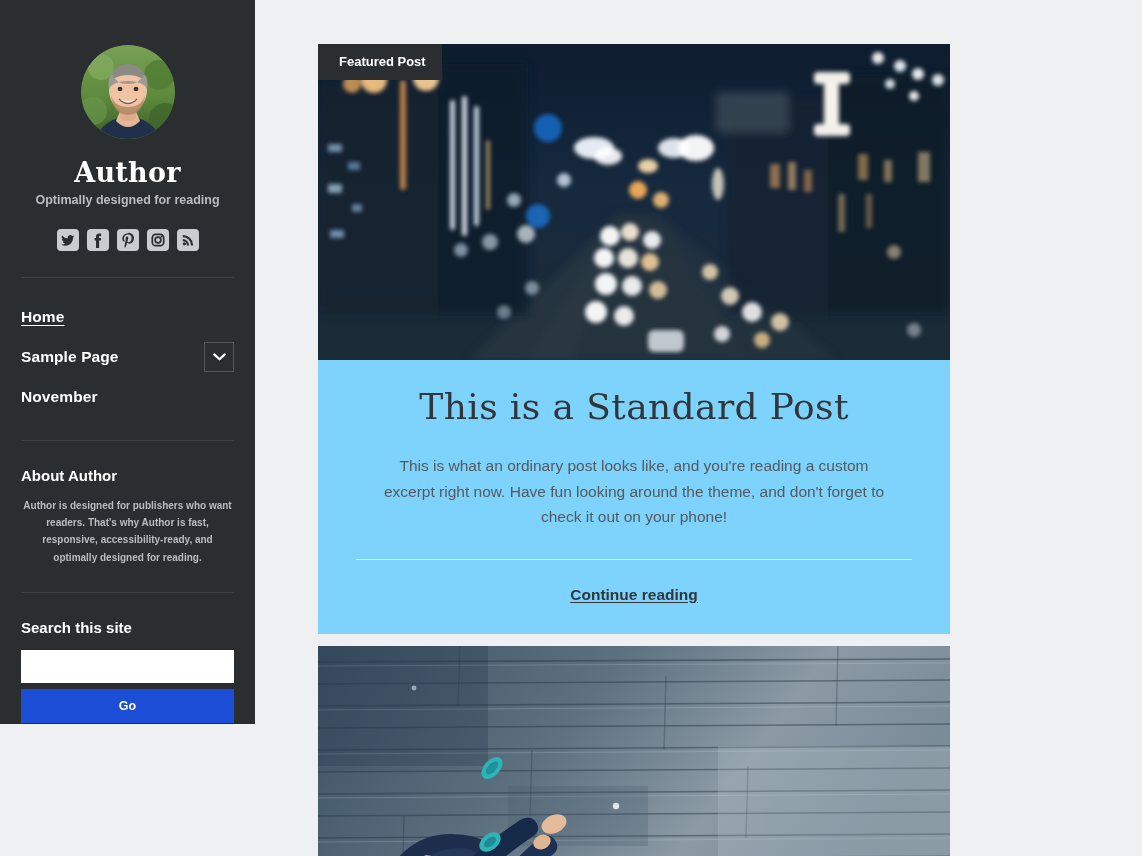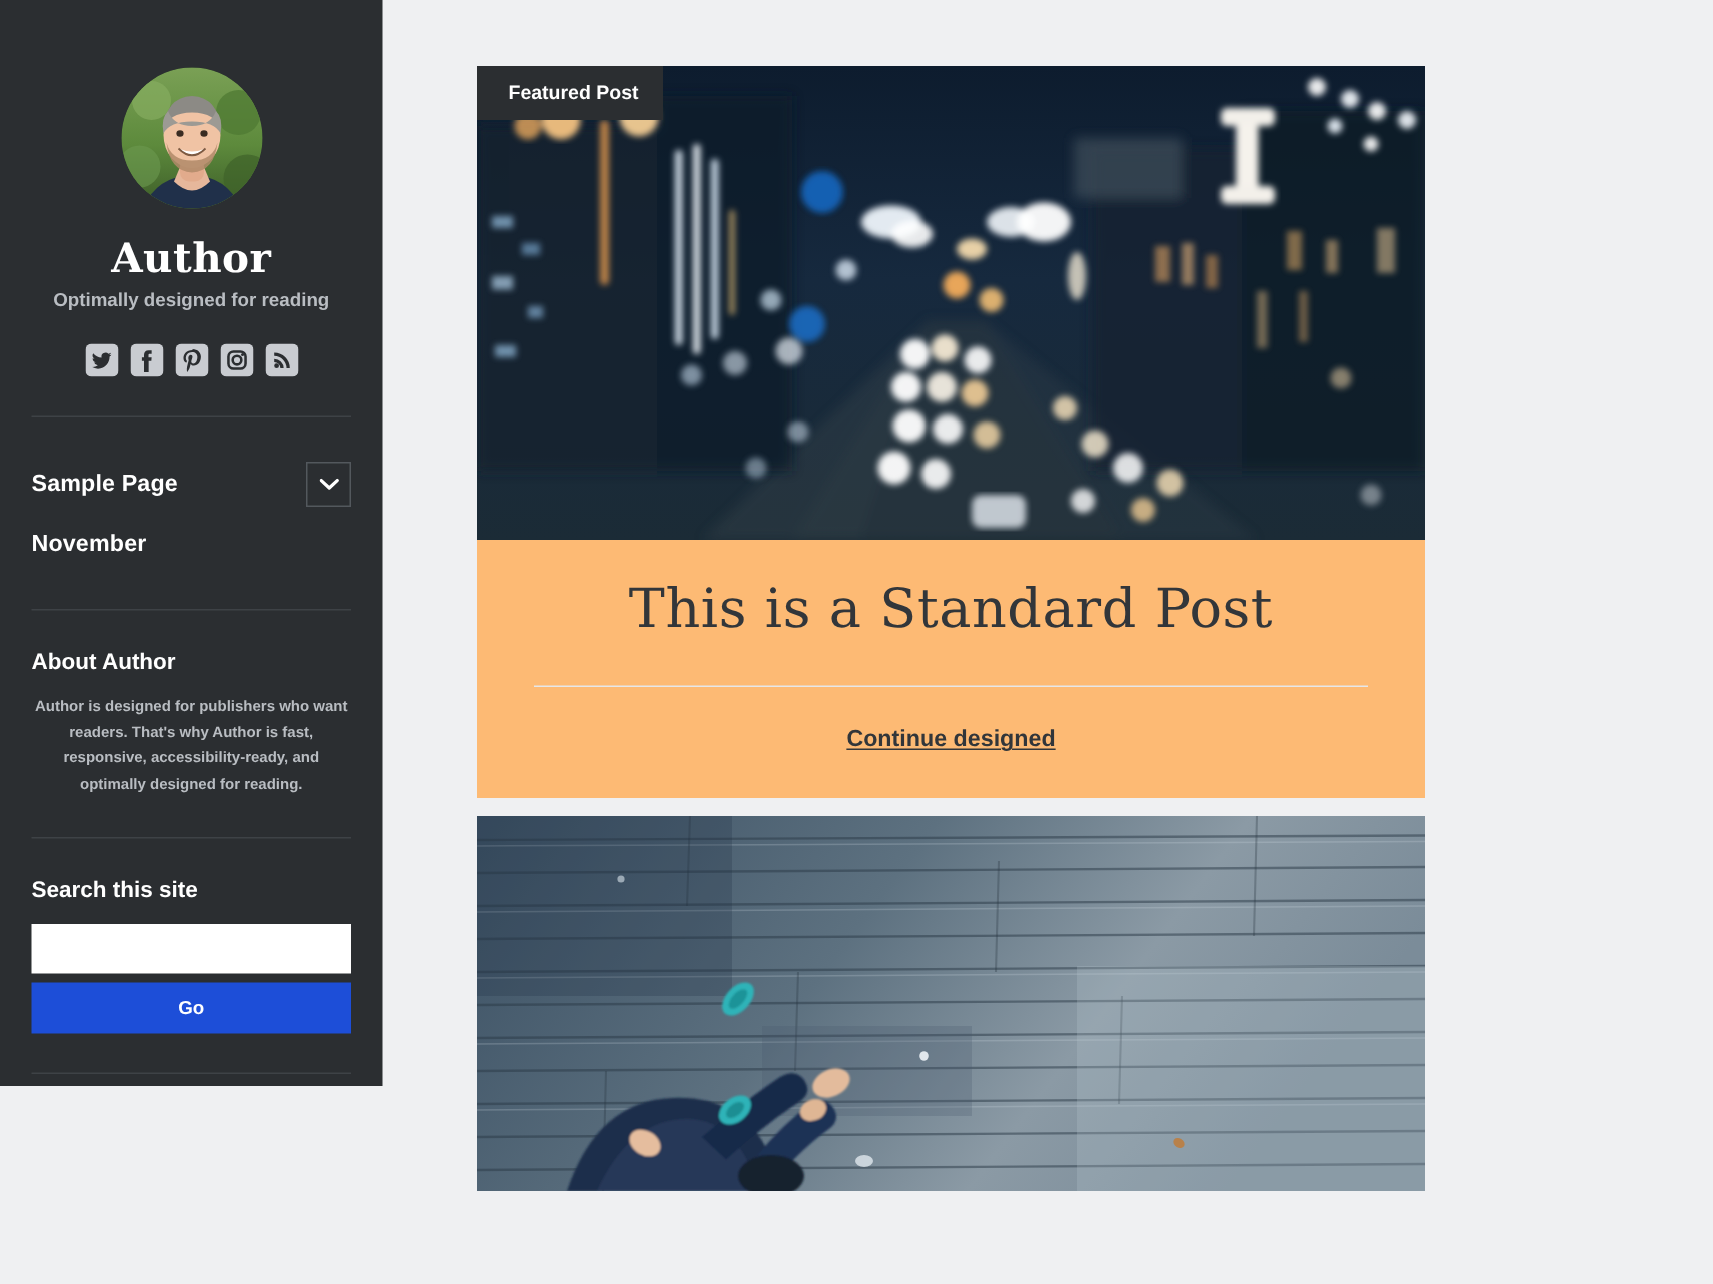--- a/index.html
+++ b/index.html
@@ -135,21 +135,21 @@
   
   .main {
     flex: 1;
     height: 856px;
     overflow: hidden;
     padding: 44px 0 0 63px;
   }
 
   .card {
     width: 632px;
-    background: #fdba74;
+    background: #7dd3fc;
     position: relative;
     margin-bottom: 12px;
   }
 
   .card-media {
     width: 632px;
     height: 316px;
     position: relative;
     overflow: hidden;
     display: block;
@@ -306,20 +306,23 @@
               <path d="M5.8 10.1a6.3 6.3 0 0 1 6.3 6.3h-2.2a4.1 4.1 0 0 0-4.1-4.1v-2.2z" fill="#2b2e31"></path>
               <path d="M5.8 6a10.4 10.4 0 0 1 10.4 10.4h-2.2A8.2 8.2 0 0 0 5.8 8.2V6z" fill="#2b2e31"></path>
             </svg>
         </a>
       </div>
 
       <div class="divider"></div>
 
       <nav class="nav">
         <div class="nav-item">
+          <a class="nav-link current" href="#">Home</a>
+        </div>
+        <div class="nav-item">
           <a class="nav-link" href="#">Sample Page</a>
           <button class="nav-toggle">
             <svg width="13" height="8" viewBox="0 0 13 8">
                 <path d="M1.2 1.4 L6.5 6.3 L11.8 1.4" stroke="#ffffff" stroke-width="2.2" fill="none" stroke-linecap="round" stroke-linejoin="round"></path>
               </svg>
           </button>
         </div>
         <div class="nav-item">
           <a class="nav-link" href="#">November</a>
         </div>
@@ -488,24 +491,25 @@
             <rect x="330" y="286" width="36" height="22" rx="6" fill="#e8eef4"></rect>
           </g>
         </svg>
         <div class="featured-badge">Featured Post</div>
       </a>
 
       <div class="card-body">
         <h2 class="post-title">This is a Standard Post</h2>
 
 
+        <p class="excerpt">This is what an ordinary post looks like, and you're reading a custom excerpt right now. Have fun looking around the theme, and don't forget to check it out on your phone!</p>
 
         <div class="card-rule"></div>
 
-        <a class="continue" href="#">Continue designed</a>
+        <a class="continue" href="#">Continue reading</a>
       </div>
     </article>
 
     <article class="card">
       <a class="card2-media" href="#">
         <svg viewBox="0 0 632 250" xmlns="http://www.w3.org/2000/svg" preserveAspectRatio="none">
           <defs>
             <linearGradient id="plankG" x1="0" y1="0" x2="1" y2="0.3">
               <stop offset="0%" stop-color="#3b5063"></stop>
               <stop offset="45%" stop-color="#5d7180"></stop>

